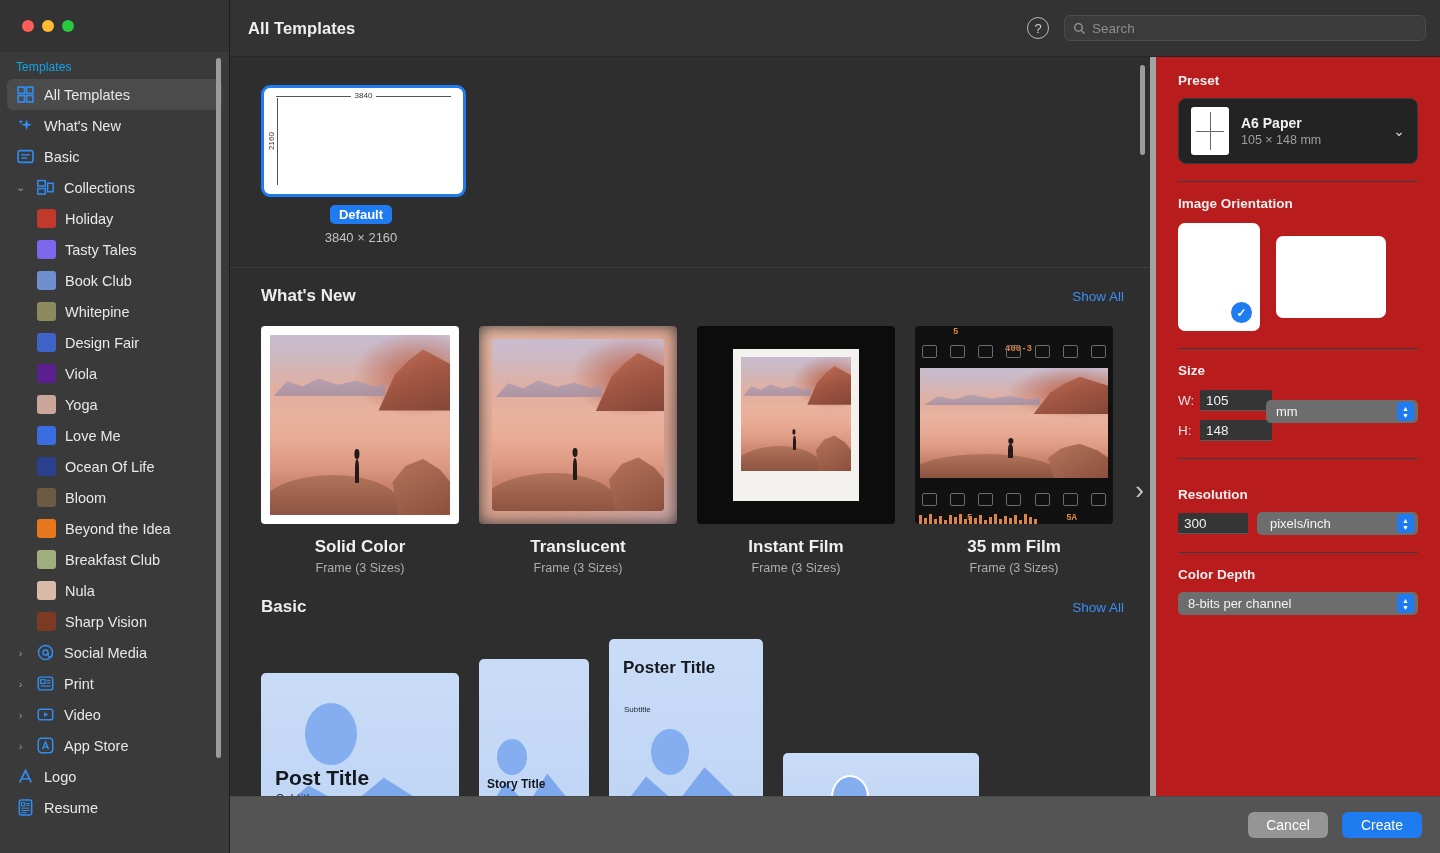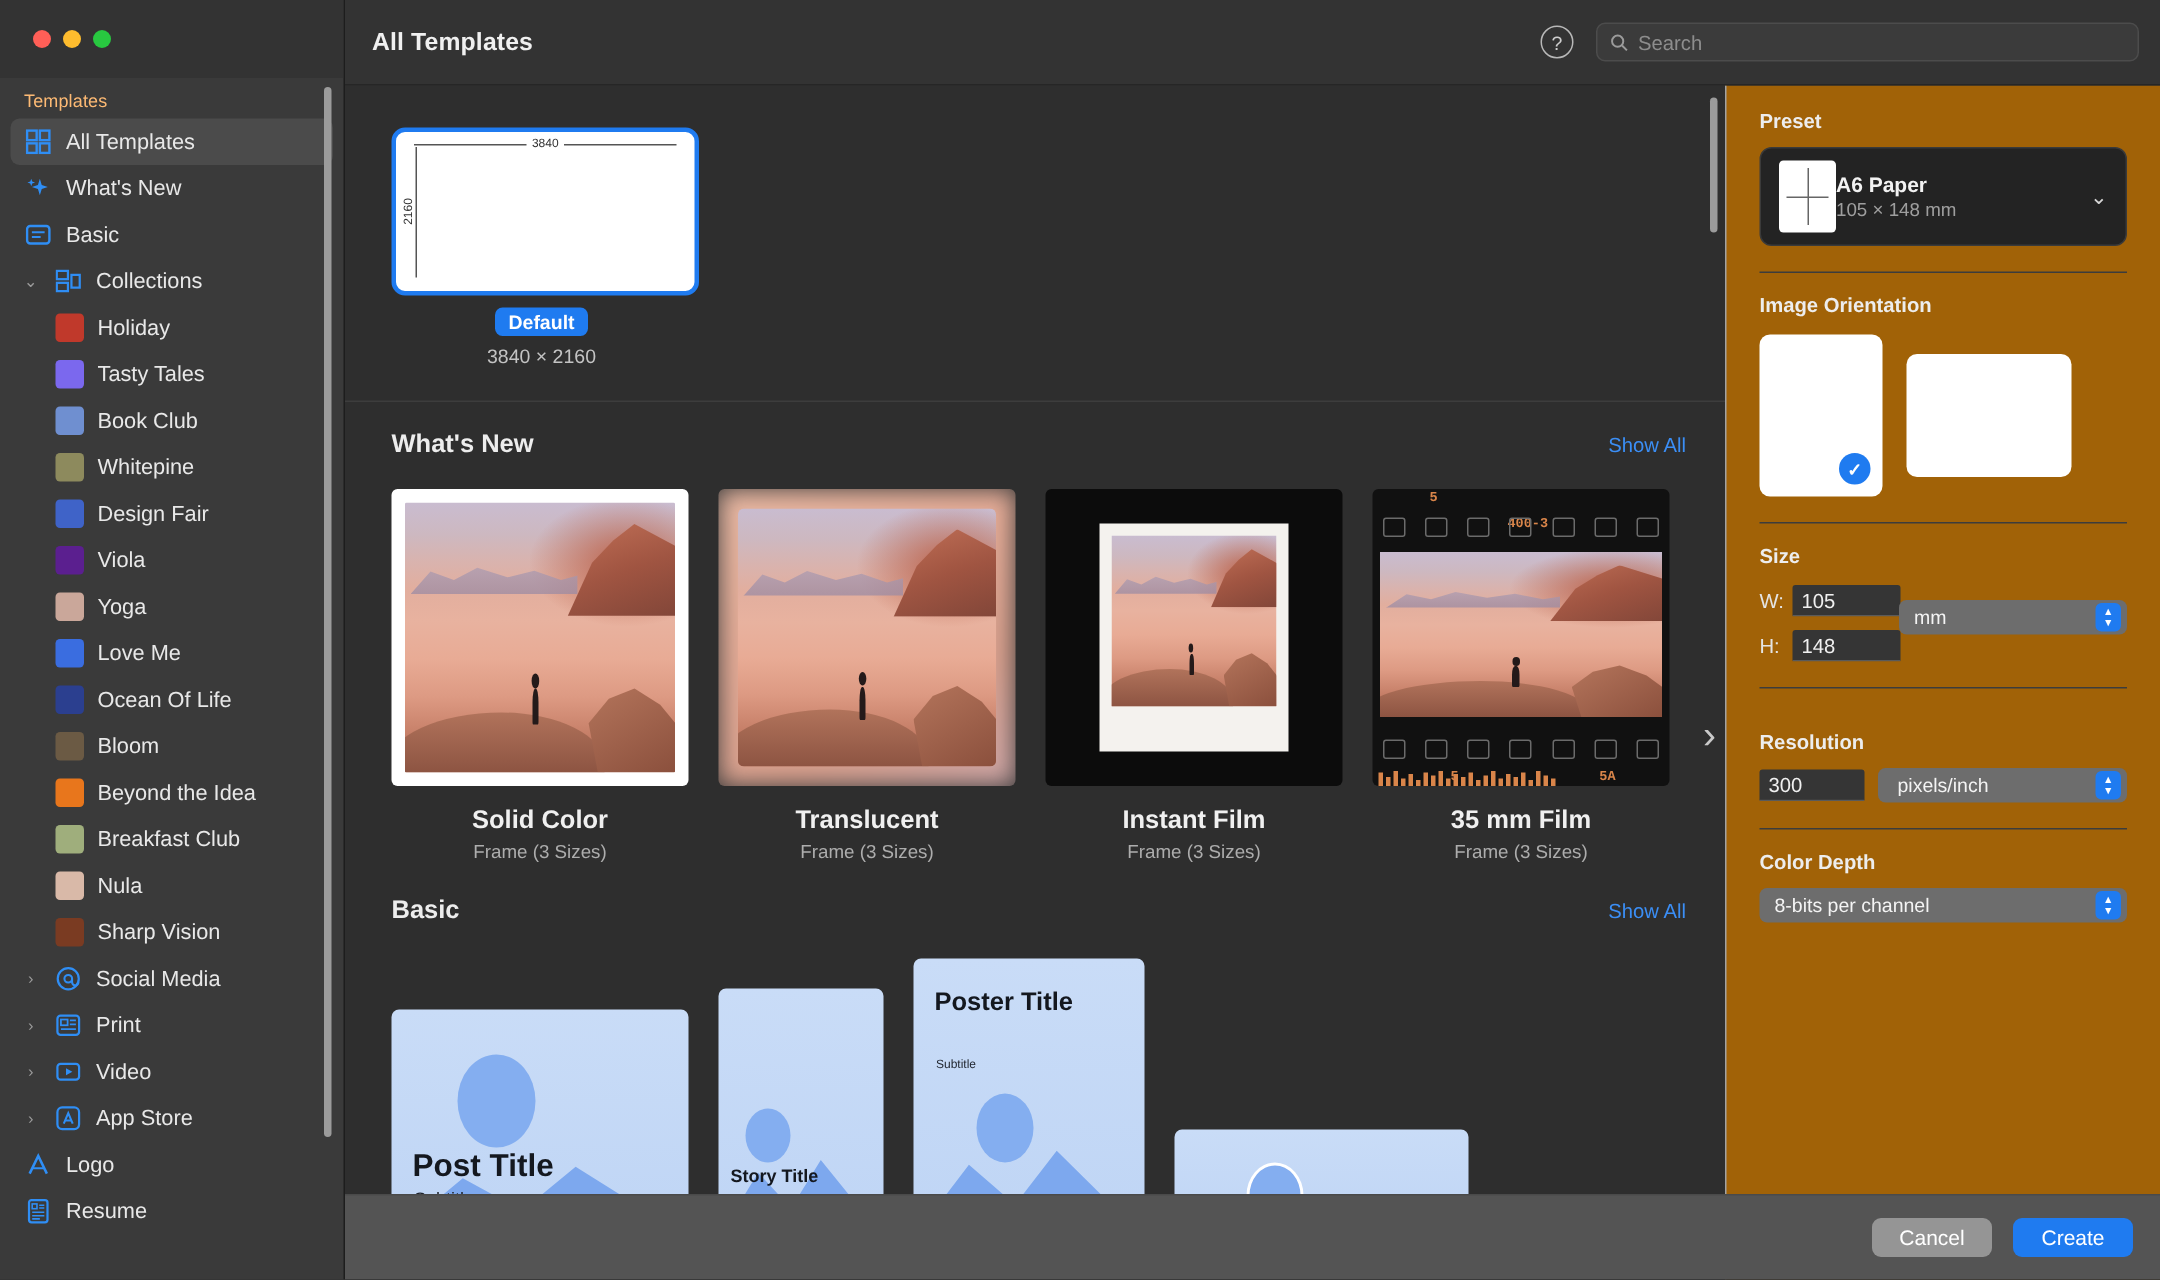--- a/index.html
+++ b/index.html
@@ -36,21 +36,21 @@
   .tl.red { background: #ff5f57; }
   .tl.yellow { background: #febc2e; }
   .tl.green { background: #28c840; }
 
   .side-scroll {
     position: absolute;
     top: 52px; left: 0; right: 0; bottom: 0;
     overflow: hidden;
   }
   .side-head {
-    font-size: 12px; color: #fdba74;
+    font-size: 12px; color: #0ea5e9;
     padding: 8px 0 5px 16px;
     letter-spacing: .1px;
   }
   .srow {
     display: flex; align-items: center;
     height: 31px;
     padding-left: 16px;
     gap: 9px;
     color: #e8e8e8;
     font-size: 14.5px;
@@ -371,36 +371,36 @@
   .next-chev {
     position: absolute; right: 6px; top: 433px;
     transform: translateY(-50%);
     color: #c9c9c9; font-size: 26px; font-weight: 300;
     cursor: default; z-index: 15;
   }
 
   
   .inspector {
     width: 290px; flex: 0 0 290px;
-    background: #a16207;
-    border-left: 1px solid #a3a3a3;
+    background: #b91c1c;
+    border-left: 6px solid #a3a3a3;
     padding: 16px 22px 0 22px;
     overflow: hidden;
   }
   .insp-h {
     font-size: 13.5px; font-weight: bold; color: #ededed;
     margin-bottom: 10px;
   }
   .preset-box {
     background: #232323;
     border: 1px solid #3a3a3a;
     border-radius: 8px;
     height: 66px;
     display: flex; align-items: center;
-    padding: 0 12px; 
+    padding: 0 12px; gap: 12px;
   }
   .preset-ico {
     width: 38px; height: 48px; background: #fff; border-radius: 3px;
     position: relative; flex: 0 0 38px;
   }
   .preset-ico::before {
     content: ""; position: absolute; left: 5px; right: 5px; top: 50%;
     border-top: 1px solid #666;
   }
   .preset-ico::after {

